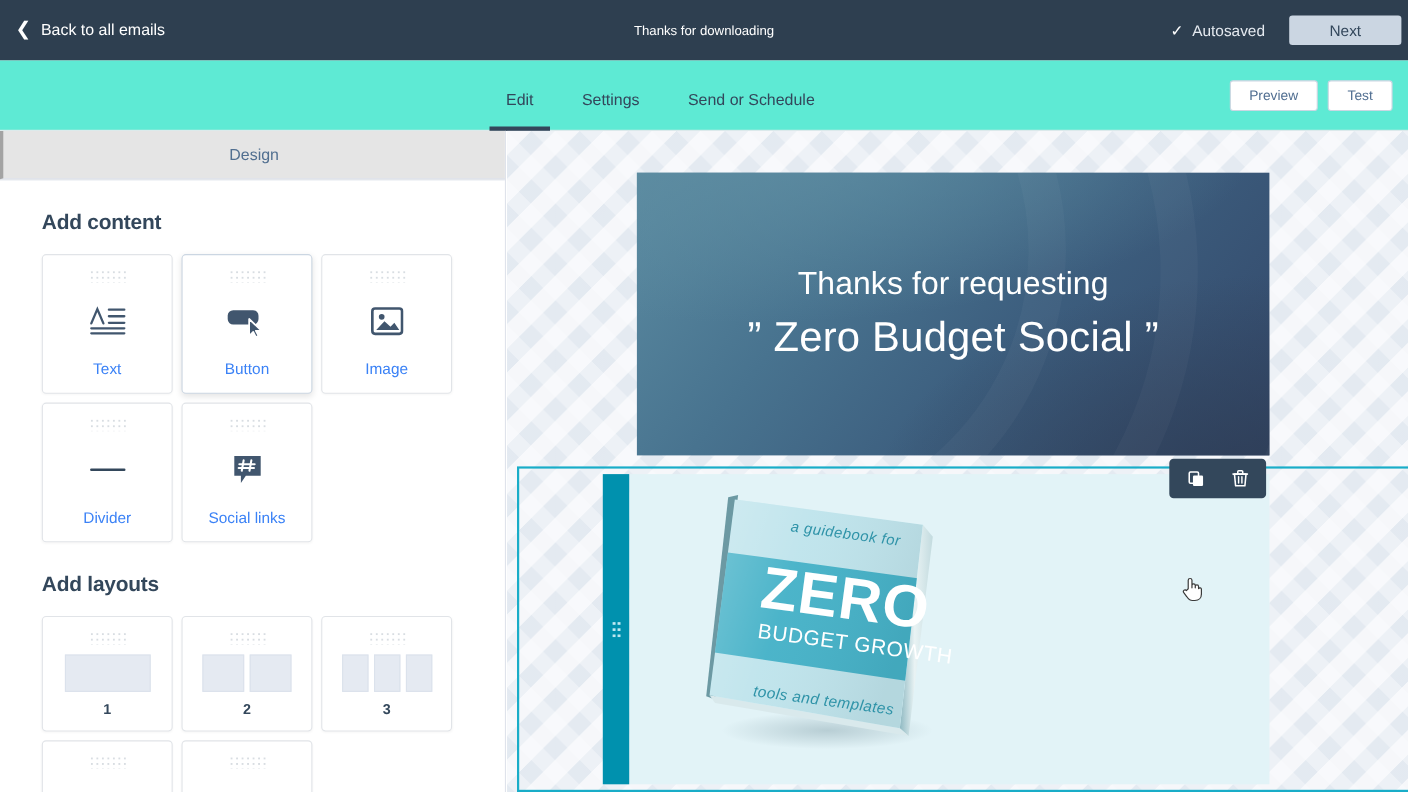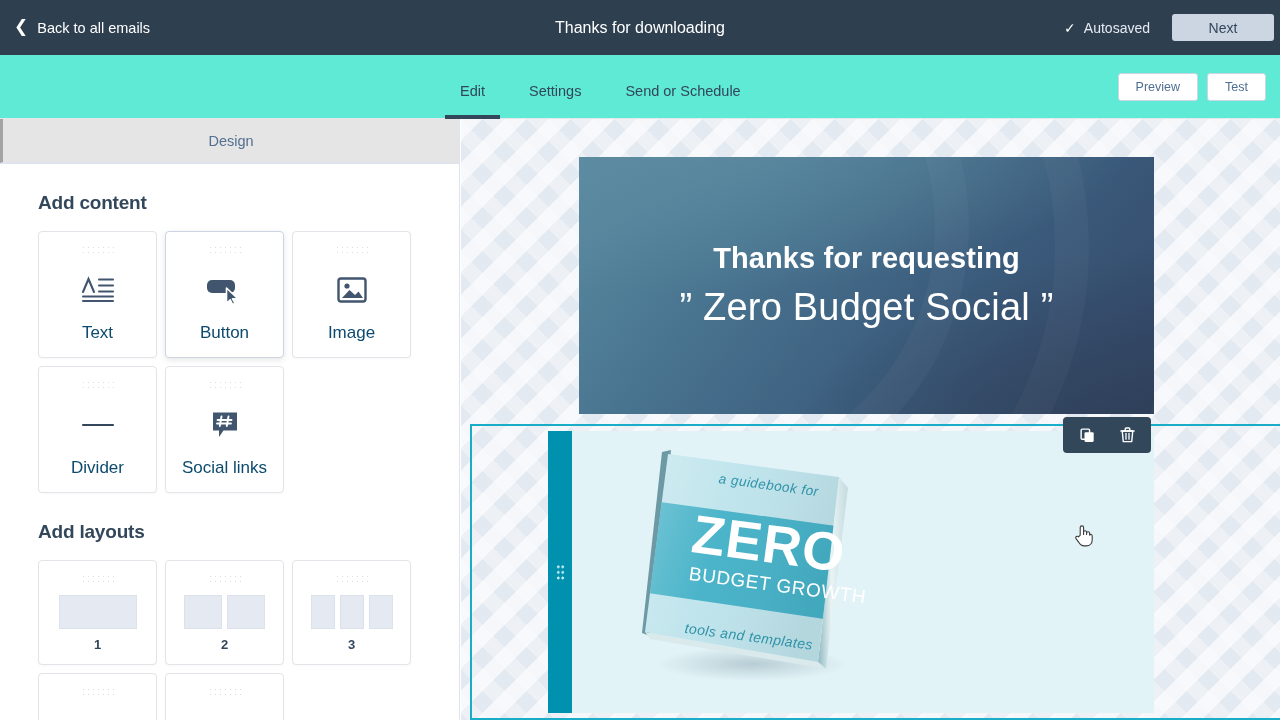--- a/index.html
+++ b/index.html
@@ -19,21 +19,21 @@
   }
   #back-link {
     display: flex; align-items: center; gap: 9px;
     color: #ffffff; font-size: 14.5px; padding-left: 14px; cursor: pointer;
     white-space: nowrap;
   }
   #back-link .chev { font-size: 17px; line-height: 1; font-weight: 300; display:block; margin-top:-2px;}
   #email-title {
     position: absolute; left: 0; right: 0; top: 0; height: 55px;
     display: flex; align-items: center; justify-content: center;
-    color: #ffffff; font-size: 16px; font-weight: 400; pointer-events: none;
+    color: #ffffff; font-size: 12px; font-weight: 400; pointer-events: none;
   }
   #topbar-right {
     position: absolute; right: 0; top: 0; height: 55px;
     display: flex; align-items: center; gap: 0;
   }
   #autosaved {
     display: flex; align-items: center; gap: 8px;
     color: #e5eaf0; font-size: 14px; margin-right: 22px;
   }
   #autosaved .check { font-size: 14px; color:#ffffff; }
@@ -100,21 +100,21 @@
     cursor: pointer; position: relative; box-shadow: 0 1px 2px rgba(0,0,0,0.03);
   }
   .mod-card.hover { border-color: #cbd6e2; box-shadow: 0 2px 6px rgba(0,0,0,0.10); }
   .dotgrip {
     margin-top: 13px; width: 34px; height: 12px;
     background-image: radial-gradient(#d6dbe0 0.9px, transparent 1px);
     background-size: 5px 5px; background-position: 0 0;
     opacity: .95;
   }
   .mod-icon { flex: 1; display: flex; align-items: center; justify-content: center; color: #41566e; }
-  .mod-label { font-size: 17px; color: #0c4a6e; padding-bottom: 14px; }
+  .mod-label { font-size: 14px; color: #3b82f6; padding-bottom: 14px; }
   .lay-card { width: 119px; height: 105px; }
   .lay-card .lay-visual { flex:1; display:flex; align-items:center; justify-content:center; gap:5px; }
   .lay-box { background: #e5eaf2; border: 1px solid #dbe2ec; height: 34px; }
   .lay-num { font-size: 13px; font-weight: 700; color: #33475b; padding-bottom: 12px; }
 
   
   #canvas {
     position: absolute; left: 461px; top: 119px; width: 819px; height: 601px;
     overflow: hidden;
     background-color: #eef2f7;
@@ -139,21 +139,21 @@
     overflow: hidden;
   }
   .wave {
     position: absolute; border-radius: 50%; border: 34px solid rgba(255,255,255,0.030);
     pointer-events: none;
   }
   #banner-text {
     position: absolute; inset: 0; display: flex; flex-direction: column;
     align-items: center; justify-content: center; color: #ffffff; z-index: 2;
   }
-  #banner-line1 { font-size: 29px; font-weight: 700; letter-spacing: .1px; }
+  #banner-line1 { font-size: 29px; font-weight: 400; letter-spacing: .1px; }
   #banner-line2 { font-size: 38px; font-weight: 400; margin-top: 11px; letter-spacing: .2px; }
 
   
   #selected-module {
     position: absolute; left: 9px; top: 305px; width: 820px; height: 296px;
     border: 2px solid #19adc8; background: transparent;
   }
   #drag-handle {
     position: absolute; left: 87px; top: 312px; width: 24px; height: 282px;
     background: #0091ae; display: flex; align-items: center; justify-content: center;

